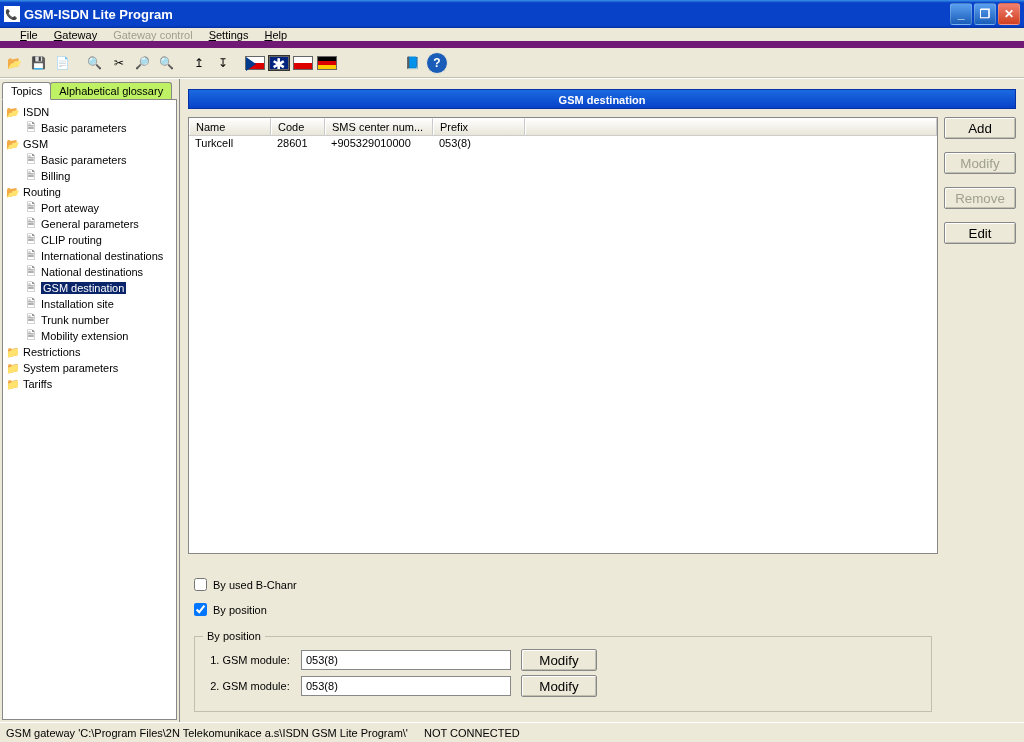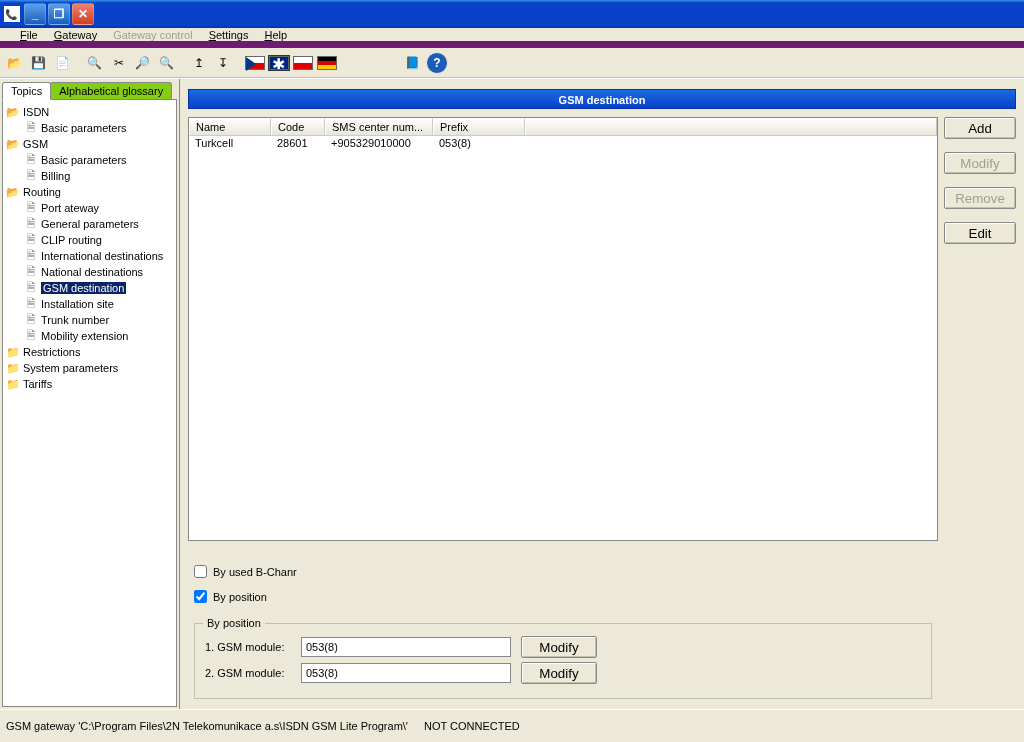--- a/index.html
+++ b/index.html
@@ -32,21 +32,21 @@
 .flag.pl { background: linear-gradient(to bottom, #fff 50%, #d00 50%); }
 .flag.de { background: linear-gradient(to bottom, #000 33%, #d00 33%, #d00 66%, #fc0 66%); }
 .flag.selected { outline: 1px solid #333; }
 
 
 .main { flex: 1; display: flex; border-top: 1px solid #fff; overflow: hidden; }
 
 
 .leftpanel { width: 180px; background: #ece9d8; display: flex; flex-direction: column; border-right: 1px solid #888; }
 .tabs { height: 20px; display: flex; align-items: flex-end; padding-left: 2px; }
-.tab { padding: 2px 8px; border: 1px solid #888; border-bottom: none; background: #84cc16; border-radius: 3px 3px 0 0; margin-right: -1px; position: relative; }
+.tab { padding: 2px 8px; border: 1px solid #888; border-bottom: none; background: #bef264; border-radius: 3px 3px 0 0; margin-right: -1px; position: relative; }
 .tab.active { background: #fff; z-index: 2; border-bottom: 1px solid #fff; margin-bottom: -1px; }
 .tree { flex: 1; background: #fff; border: 1px solid #888; margin: 0 2px 2px 2px; padding: 4px 2px; overflow: auto; }
 .tnode { display: flex; align-items: center; padding: 1px 0; white-space: nowrap; cursor: default; }
 .ticon { width: 16px; height: 14px; display: inline-flex; align-items: center; justify-content: center; margin-right: 2px; font-size: 11px; }
 .folder-open { color: #d4a017; }
 .folder { color: #d4a017; }
 .page { color: #666; }
 .tnode.selected span.label { background: #0a246a; color: #fff; padding: 0 2px; }
 .ind1 { padding-left: 18px; }
 
@@ -71,32 +71,33 @@
 .btn { height: 22px; border: 1px solid #888; background: #ece9d8; border-radius: 2px; box-shadow: inset 1px 1px #fff, inset -1px -1px #c0c0b0; }
 .btn:disabled, .btn.disabled { color: #a0a090; }
 
 .filters { padding: 4px 6px; }
 .chk { display: flex; align-items: center; gap: 6px; margin: 12px 0; }
 .chk input { width: 13px; height: 13px; }
 
 .groupbox { border: 1px solid #c0c0b0; margin: 4px 6px 6px 6px; padding: 8px 10px 10px 10px; position: relative; }
 .groupbox .legend { position: absolute; top: -7px; left: 8px; background: #ece9d8; padding: 0 4px; }
 .formrow { display: flex; align-items: center; gap: 6px; margin: 4px 0; }
-.formrow label { width: 90px; }
+.formrow label { width: 90px; text-align: center; }
 .formrow input[type=text] { width: 210px; height: 20px; border: 1px solid #888; padding: 0 4px; font-family: inherit; font-size: 11px; }
 .formrow .btn { width: 76px; margin-left: 4px; }
 
 
-.statusbar { height: 33px; border-top: 1px solid #fff; background: #ece9d8; display: flex; align-items: center; padding: 0 6px; gap: 16px; }
+.statusbar { height: 20px; border-top: 1px solid #fff; background: #ece9d8; display: flex; align-items: center; padding: 0 6px; gap: 16px; }
 </style>
 </head>
 <body>
 
 <div class="titlebar">
   <div class="icon">📞</div>
+  <div class="title">GSM-ISDN Lite Program</div>
   <div class="winbtns">
     <div class="winbtn min">_</div>
     <div class="winbtn max">❐</div>
     <div class="winbtn close">✕</div>
   </div>
 </div>
 
 <div class="menubar">
   <div class="menuitem"><u>F</u>ile</div>
   <div class="menuitem"><u>G</u>ateway</div>

